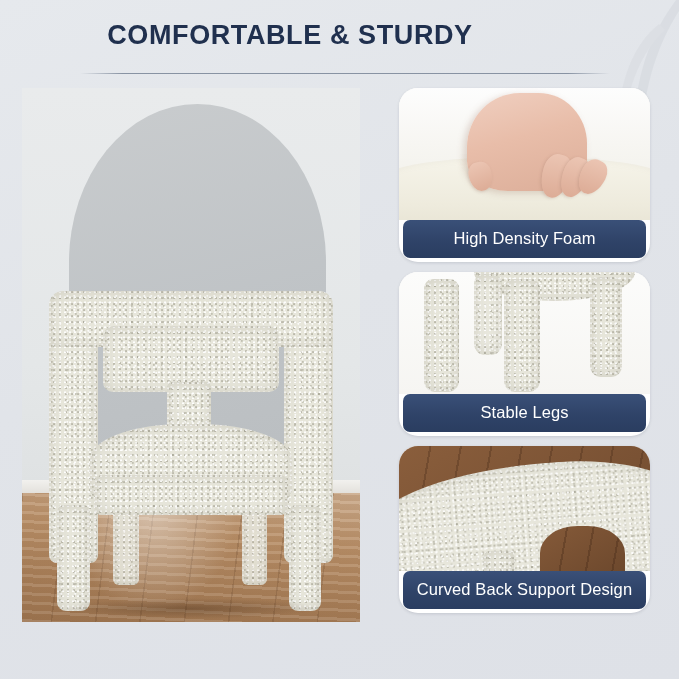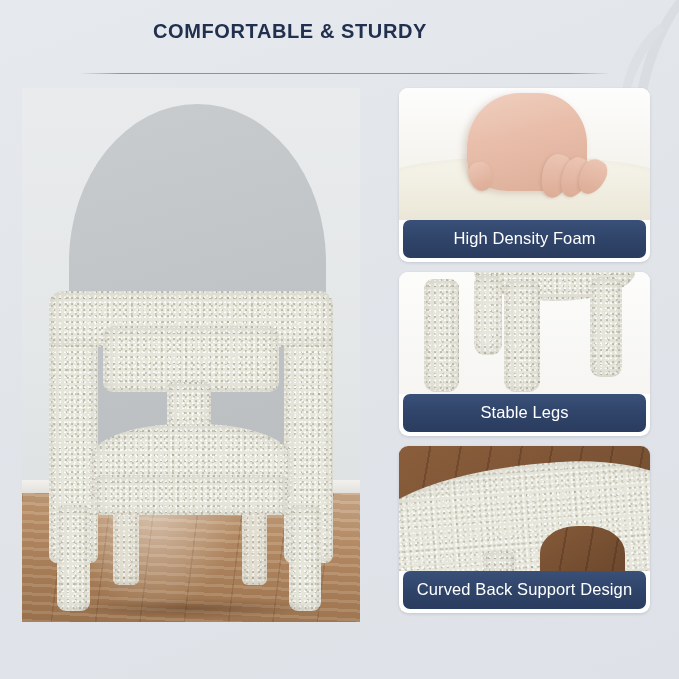--- a/index.html
+++ b/index.html
@@ -12,21 +12,21 @@
   #stage{
     position:absolute;inset:0;
     background:linear-gradient(160deg,#e6e9ed 0%,#e1e4e9 45%,#dee1e7 100%);
   }
   
   .leaf{position:absolute;opacity:.5;pointer-events:none;}
   
   .headline{
     position:absolute;top:20px;left:0;width:580px;
     text-align:center;
-    font-size:20px;letter-spacing:.6px;font-weight:700;
+    font-size:27px;letter-spacing:.6px;font-weight:700;
     color:#20304e;
     white-space:nowrap;
   }
   .rule{
     position:absolute;top:73px;left:80px;width:530px;height:1px;
     background:linear-gradient(90deg,rgba(150,160,175,0) 0%,rgba(120,132,150,.85) 8%,rgba(120,132,150,.85) 92%,rgba(150,160,175,0) 100%);
   }
   
   .hero{
     position:absolute;left:22px;top:88px;width:338px;height:534px;
@@ -78,21 +78,21 @@
   .hero .leg-fr{left:79%;top:78%;width:9.5%;height:20%;border-radius:7px 7px 9px 9px;}
   .hero .leg-bl{left:27%;top:77%;width:7.5%;height:16%;border-radius:6px;opacity:.93;}
   .hero .leg-br{left:65%;top:77%;width:7.5%;height:16%;border-radius:6px;opacity:.93;}
   .hero .shadow{
     position:absolute;left:12%;top:95.5%;width:76%;height:4%;
     background:radial-gradient(ellipse at 50% 50%,rgba(70,45,25,.38),rgba(70,45,25,0) 70%);
   }
   
   .col{position:absolute;left:399px;top:88px;width:251px;}
   .card{
-    position:relative;width:251px;border-radius:9px;overflow:hidden;
+    position:relative;width:251px;border-radius:19px;overflow:hidden;
     background:#fff;margin-bottom:10px;
     box-shadow:0 1px 3px rgba(70,80,95,.18);
   }
   .photo{position:relative;width:100%;overflow:hidden;background:#f4f3f1;}
   .label{
     position:relative;
     background:linear-gradient(180deg,#3a5078 0%,#2f4368 55%,#2a3d60 100%);
     color:#ffffff;
     font-size:16.5px;
     text-align:center;

